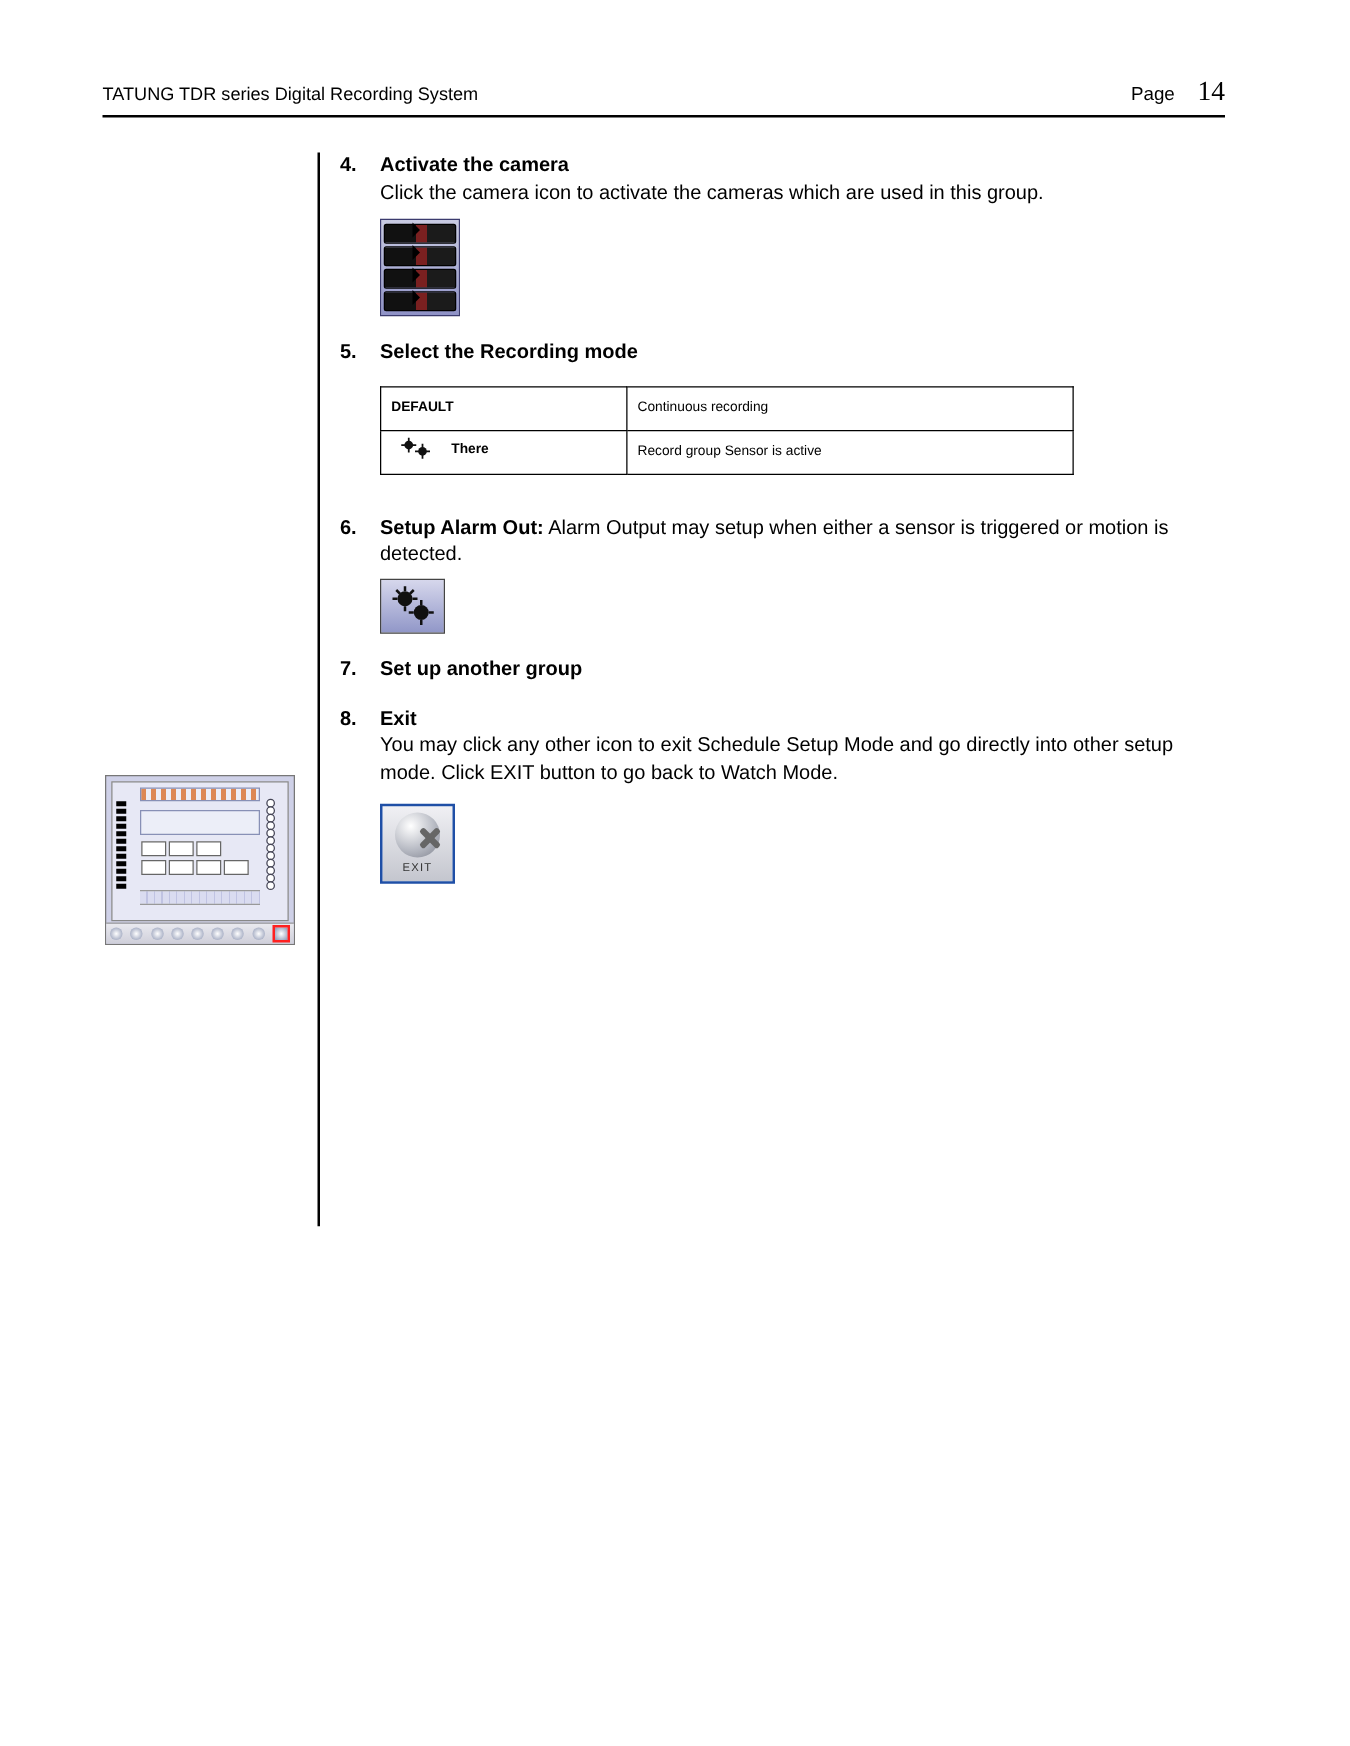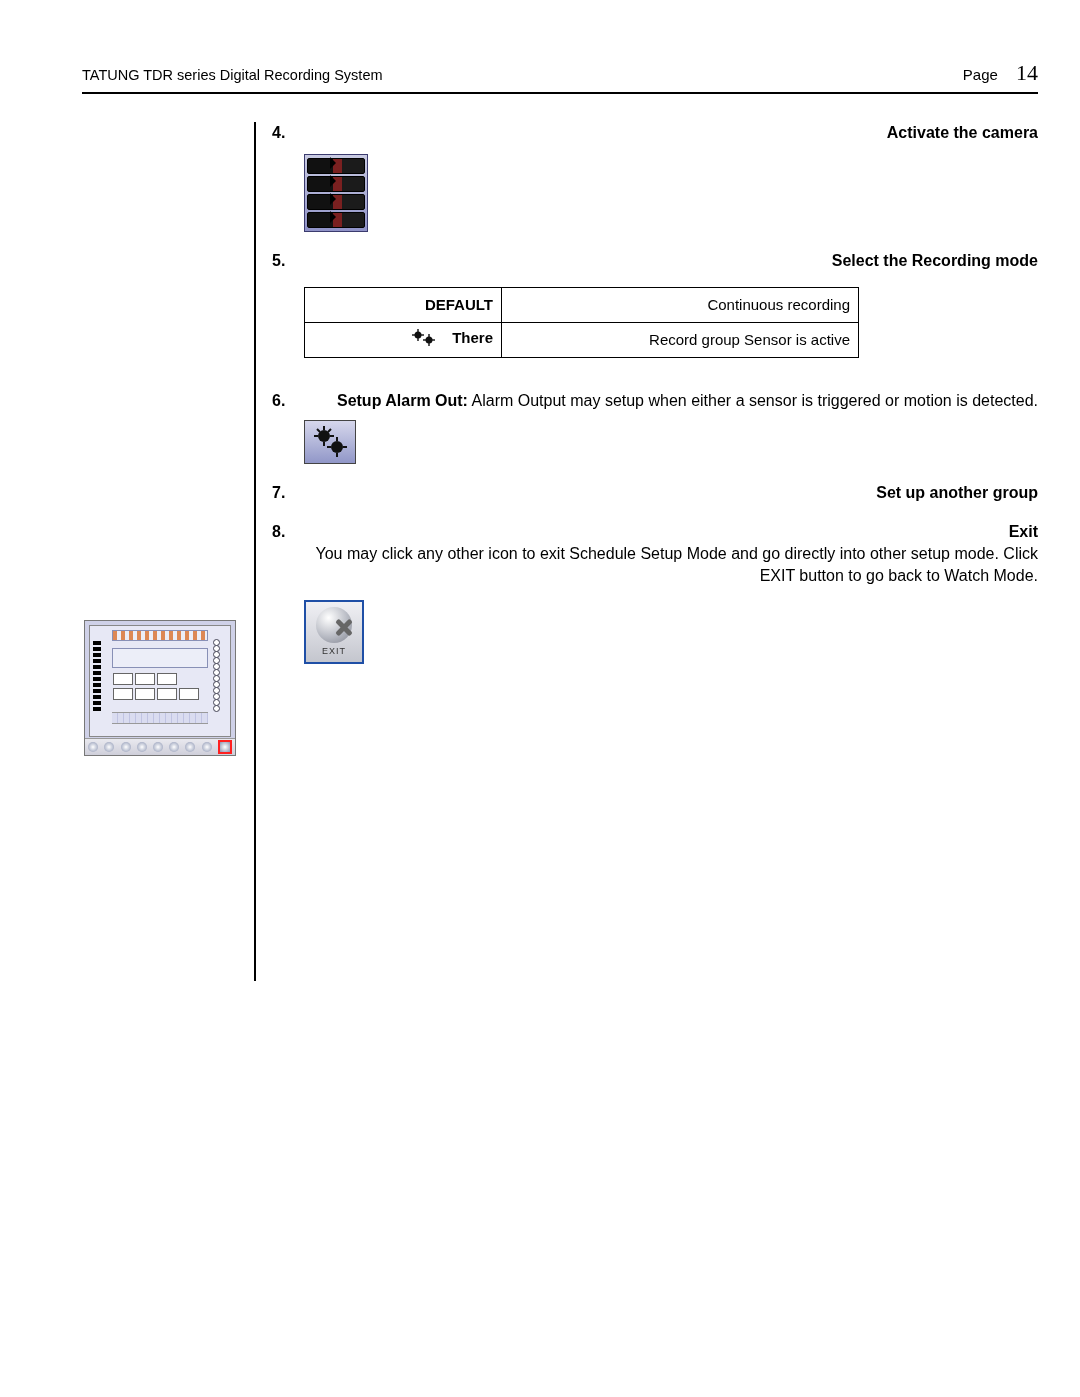--- a/index.html
+++ b/index.html
@@ -7,21 +7,21 @@
     padding: 0;
     background: #fff;
     font-family: Arial, Helvetica, sans-serif;
     color: #000;
   }
   .page {
     width: 1080px;
     height: 981px;
     position: relative;
     box-sizing: border-box;
-    padding: 60px 42px 60px 82px;
+    padding: 60px 100px 60px 82px;
   }
   .header {
     display: flex;
     justify-content: space-between;
     align-items: baseline;
     font-size: 15px;
     margin-bottom: 6px;
   }
   .header-left { font-size: 14.5px; }
   .header-right { font-size: 15px; text-align: right; }
@@ -56,21 +56,21 @@
   .step {
     display: flex;
     margin-bottom: 18px;
   }
   .step-num {
     width: 32px;
     flex: 0 0 32px;
     font-weight: bold;
     font-size: 16px;
   }
-  .step-body { flex: 1; text-align: right; }
+  .step-body { flex: 1; }
   .step-title { font-weight: bold; }
   .step-text { }
   
   .camera-block {
     width: 64px;
     height: 78px;
     background: linear-gradient(to bottom,#c9cbe2,#8f92c7);
     border: 1px solid #3b3b6e;
     margin-top: 10px;
     display: flex;
@@ -99,21 +99,21 @@
   table.modes {
     border-collapse: collapse;
     width: 100%;
     max-width: 555px;
     margin-top: 16px;
     margin-bottom: 14px;
   }
   table.modes td {
     border: 1.5px solid #000;
     padding: 4px 8px;
-    font-size: 15px;
+    font-size: 11px;
     vertical-align: middle;
     height: 26px;
   }
   table.modes td.lbl { width: 180px; font-weight: bold; }
   .mode-icon-wrap { display:inline-flex; align-items:center; gap:8px;}
   .motion-icon, .sensor-icon {
     width: 40px; height: 18px; display:inline-block;
   }
   
   .gear-box {
@@ -306,20 +306,21 @@
     </div>
 
     <div class="divider"></div>
 
     <div class="main-col">
 
       <div class="step">
         <div class="step-num">4.</div>
         <div class="step-body">
           <div class="step-title">Activate the camera</div>
+          <div class="step-text">Click the camera icon to activate the cameras which are used in this group.</div>
           <div class="camera-block">
             <div class="cam-row"></div>
             <div class="cam-row"></div>
             <div class="cam-row"></div>
             <div class="cam-row"></div>
           </div>
         </div>
       </div>
 
       <div class="step">

